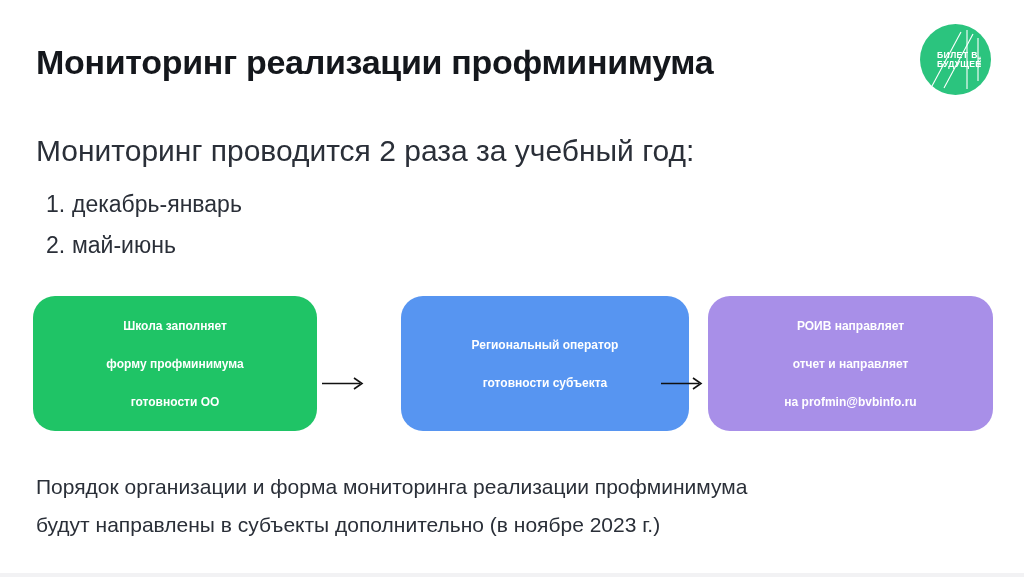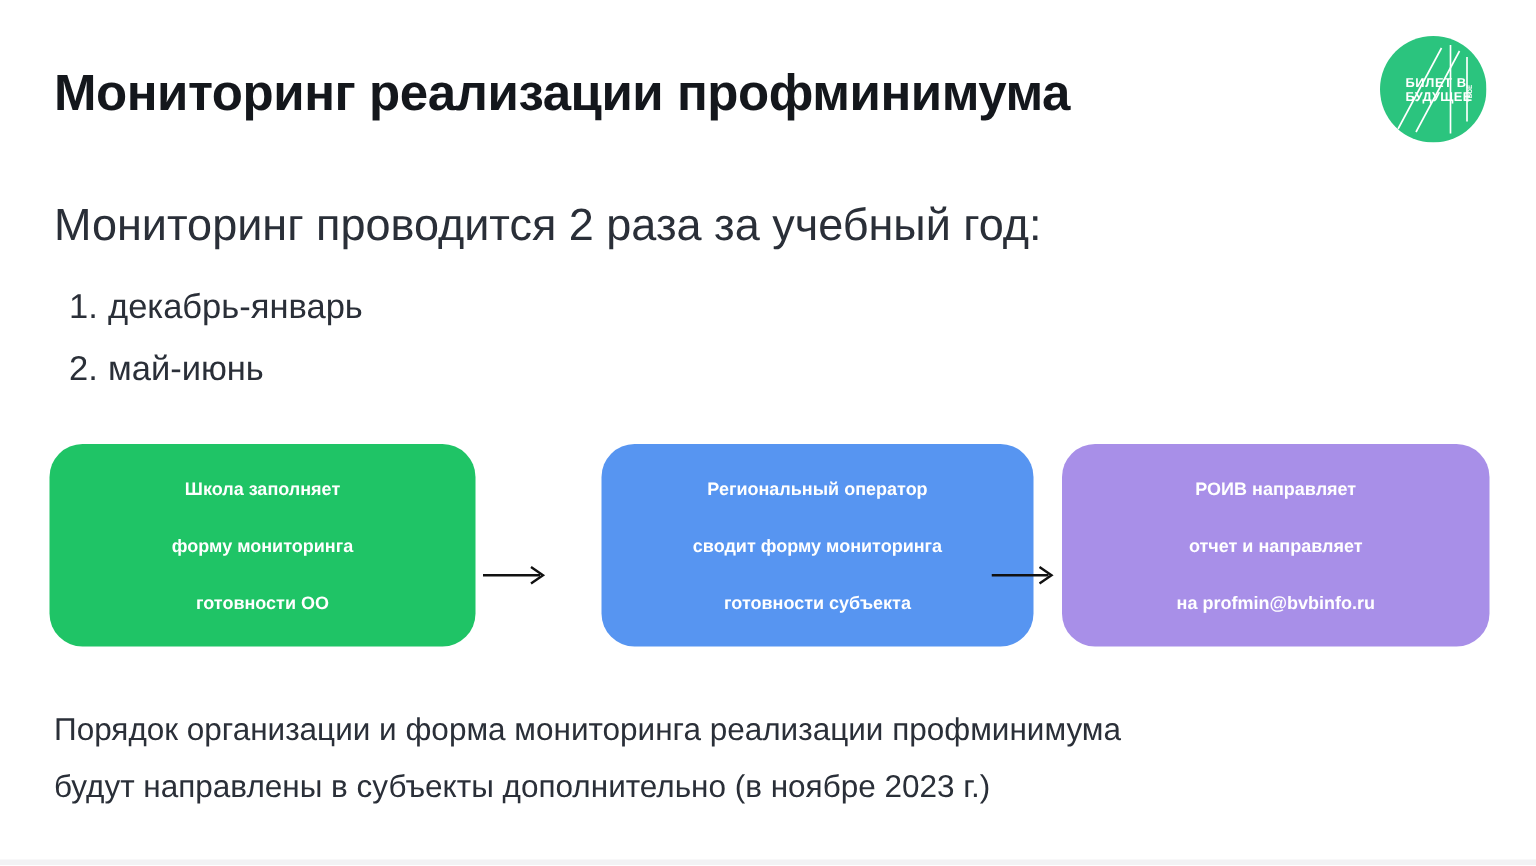--- a/index.html
+++ b/index.html
@@ -88,32 +88,31 @@
       <span>декабрь-январь</span>
     </div>
     <div class="item">
       <span class="num">2.</span>
       <span>май-июнь</span>
     </div>
   </div>
 
   <div class="flow-box box-school">
     <div>Школа заполняет</div>
-    <div>форму мониторинга</div>
+    <div>форму профминимума</div>
     <div>готовности ОО</div>
   </div>
 
   <svg class="arrow arrow-1" viewBox="0 0 42 13" xmlns="http://www.w3.org/2000/svg">
     <line x1="0" y1="6.5" x2="38" y2="6.5" stroke="#111111" stroke-width="1.6"></line>
     <path d="M32 1 L40 6.5 L32 12" fill="none" stroke="#111111" stroke-width="1.6"></path>
   </svg>
 
   <div class="flow-box box-operator">
     <div>Региональный оператор</div>
-    <div>сводит форму мониторинга</div>
     <div>готовности субъекта</div>
   </div>
 
   <svg class="arrow arrow-2" viewBox="0 0 42 13" xmlns="http://www.w3.org/2000/svg">
     <line x1="0" y1="6.5" x2="38" y2="6.5" stroke="#111111" stroke-width="1.6"></line>
     <path d="M32 1 L40 6.5 L32 12" fill="none" stroke="#111111" stroke-width="1.6"></path>
   </svg>
 
   <div class="flow-box box-roiv">
     <div>РОИВ направляет</div>

